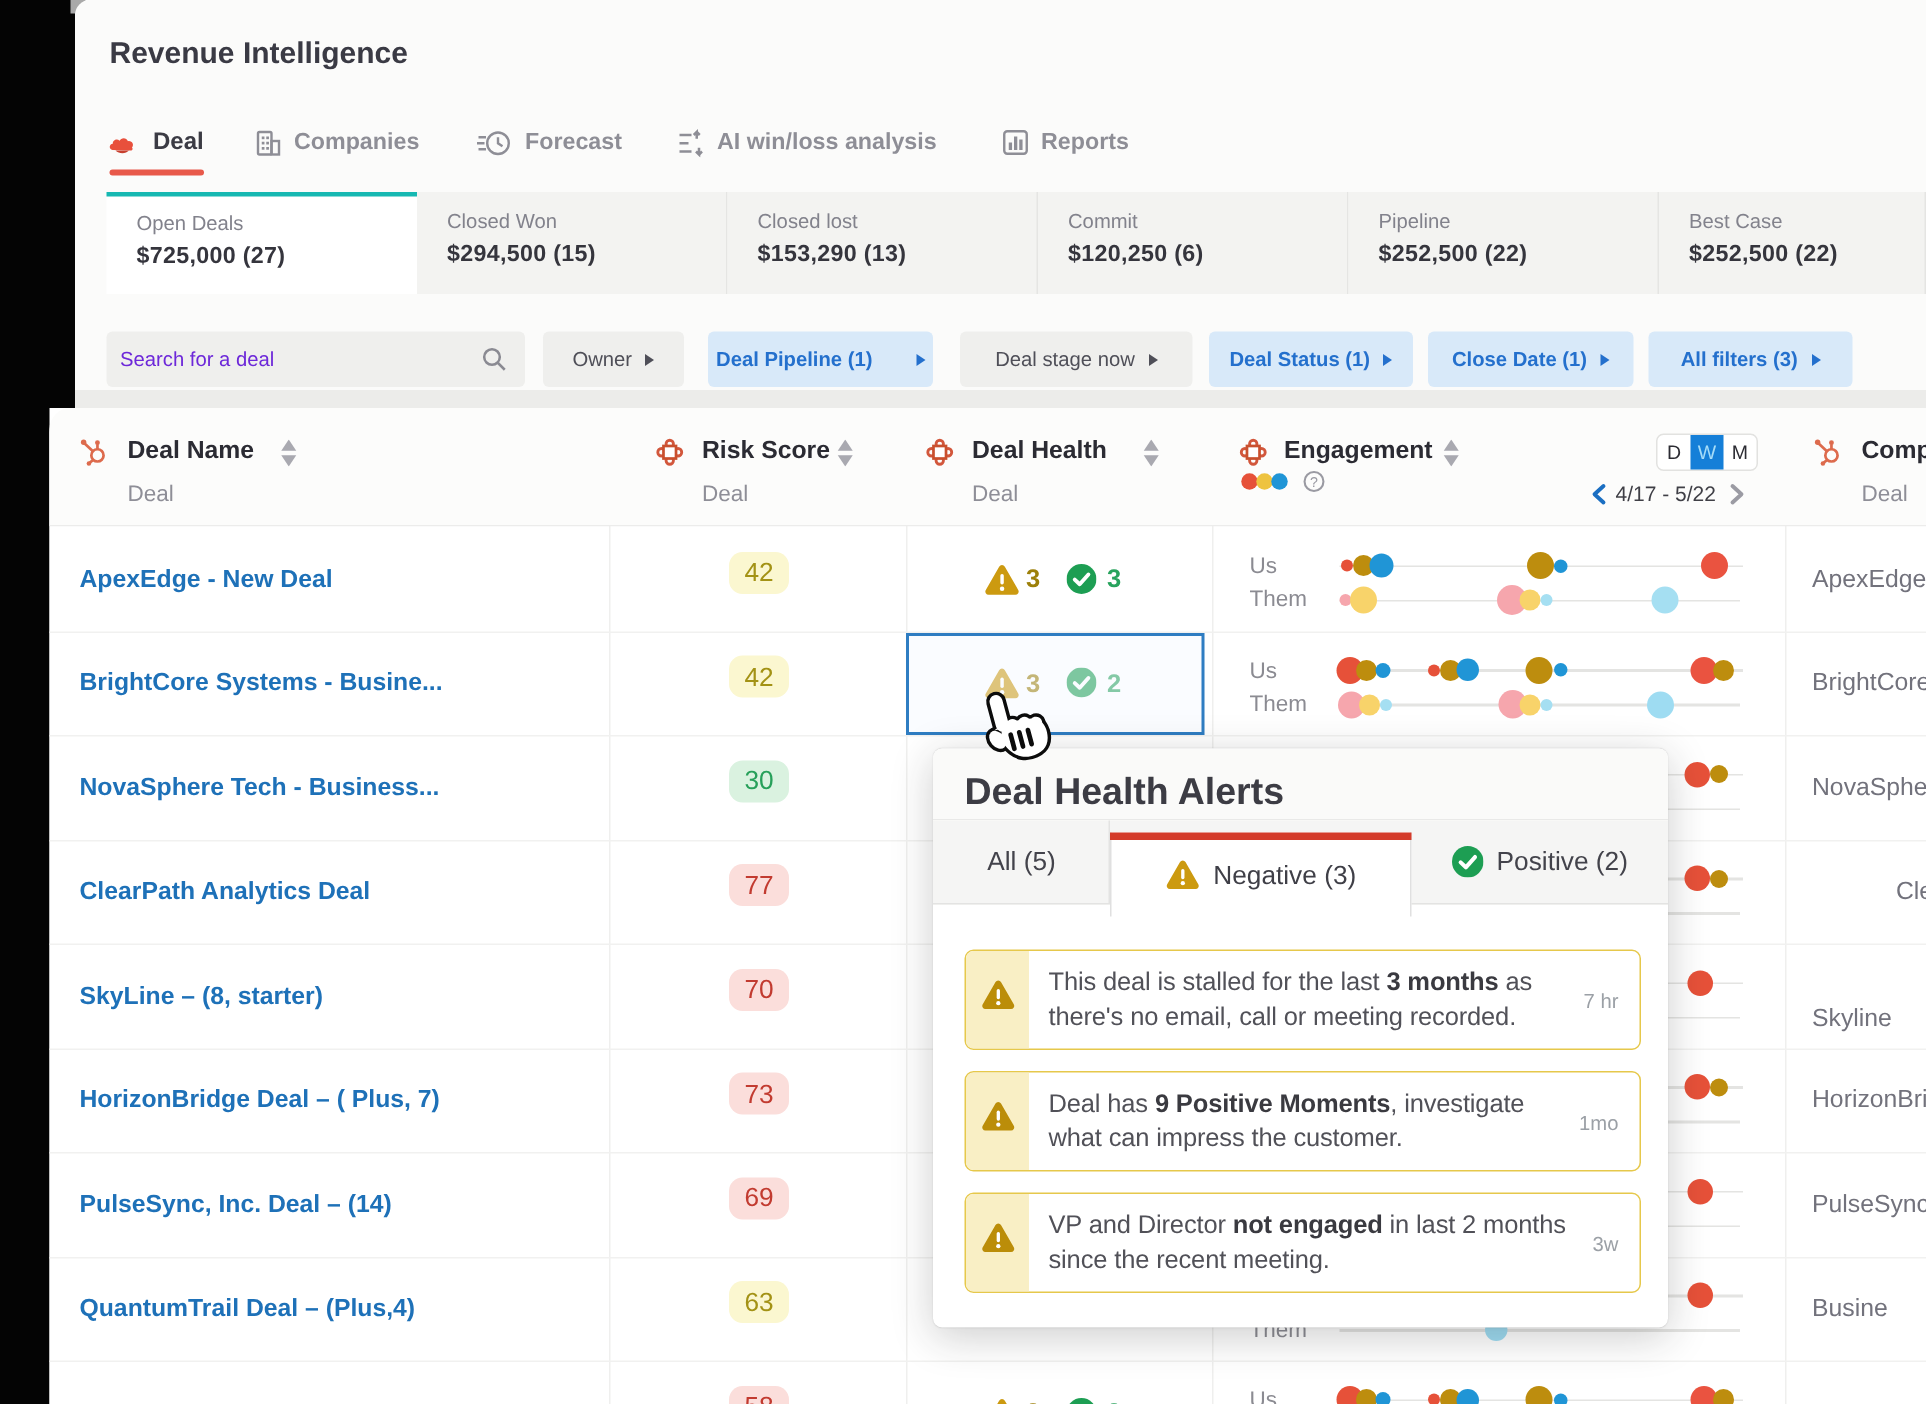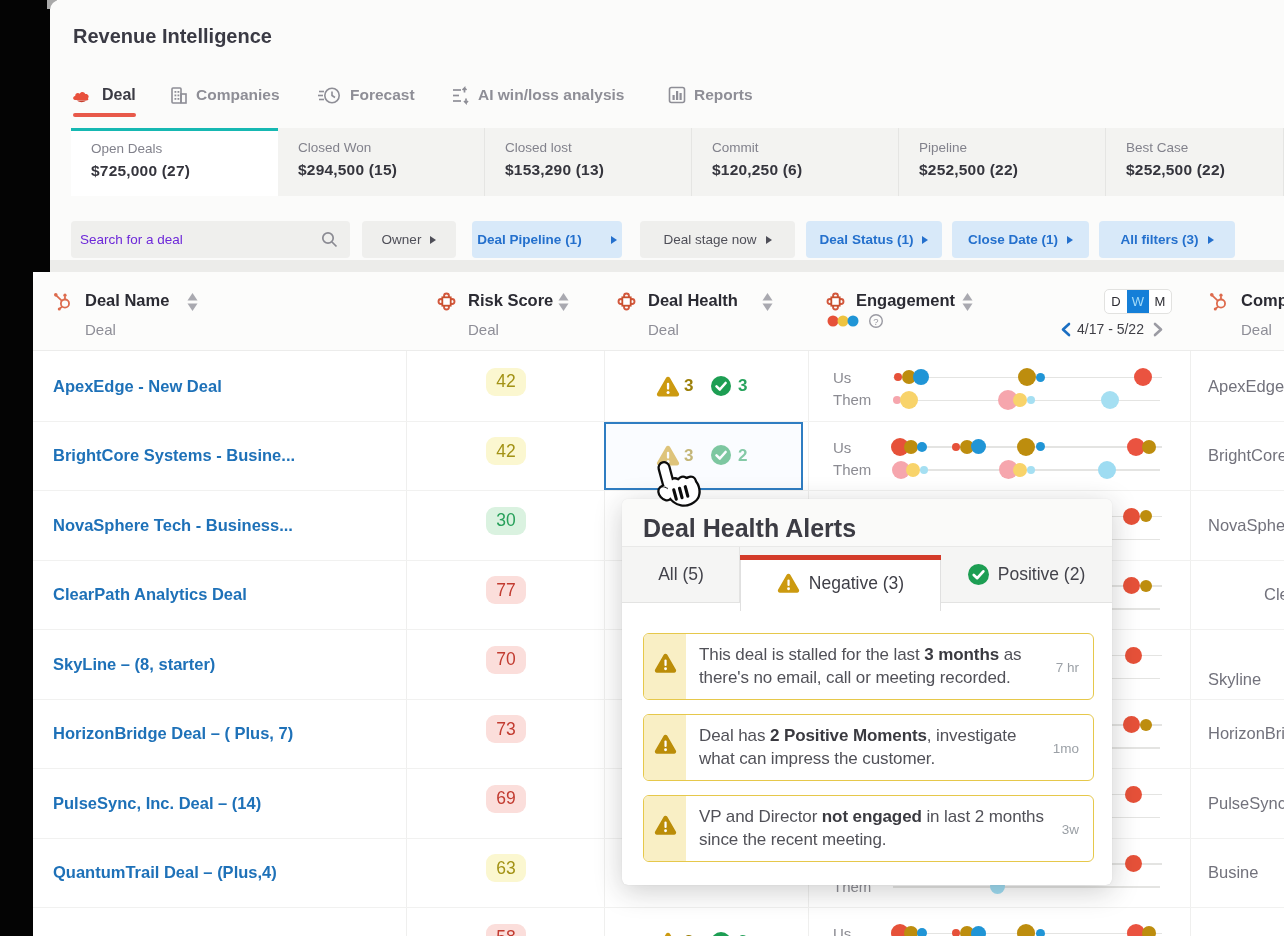--- a/index.html
+++ b/index.html
@@ -553,21 +553,21 @@
       <div class="txt">This deal is stalled for the last <b>3 months</b> as<br>there's no email, call or meeting recorded.</div>
       <div class="time">7 hr</div>
     </div>
     <div class="acard" style="top: 214.5px;">
       <div class="strip"></div>
       <svg class="abs" style="left:10px;top:19px" width="23" height="20.24" viewBox="0 0 24 21">
    <path d="M10.1 1.7 L1.2 17.2 a2.2 2.2 0 0 0 1.9 3.3 h17.8 a2.2 2.2 0 0 0 1.9-3.3 L13.9 1.7 a2.2 2.2 0 0 0-3.8 0 Z" fill="#bb8d09"></path>
    <rect x="10.9" y="6.6" width="2.3" height="7" rx="1.1" fill="#fff"></rect>
    <circle cx="12.05" cy="16.4" r="1.5" fill="#fff"></circle>
       </svg>
-      <div class="txt">Deal has <b>2 Positive Moments</b>, investigate<br>what can impress the customer.</div>
+      <div class="txt">Deal has <b>9 Positive Moments</b>, investigate<br>what can impress the customer.</div>
       <div class="time">1mo</div>
     </div>
     <div class="acard" style="top: 296px; text-decoration: underline;">
       <div class="strip"></div>
       <svg class="abs" style="left:10px;top:19px" width="23" height="20.24" viewBox="0 0 24 21">
    <path d="M10.1 1.7 L1.2 17.2 a2.2 2.2 0 0 0 1.9 3.3 h17.8 a2.2 2.2 0 0 0 1.9-3.3 L13.9 1.7 a2.2 2.2 0 0 0-3.8 0 Z" fill="#bb8d09"></path>
    <rect x="10.9" y="6.6" width="2.3" height="7" rx="1.1" fill="#fff"></rect>
    <circle cx="12.05" cy="16.4" r="1.5" fill="#fff"></circle>
       </svg>
       <div class="txt">VP and Director <b>not engaged</b> in last 2 months<br>since the recent meeting.</div>

